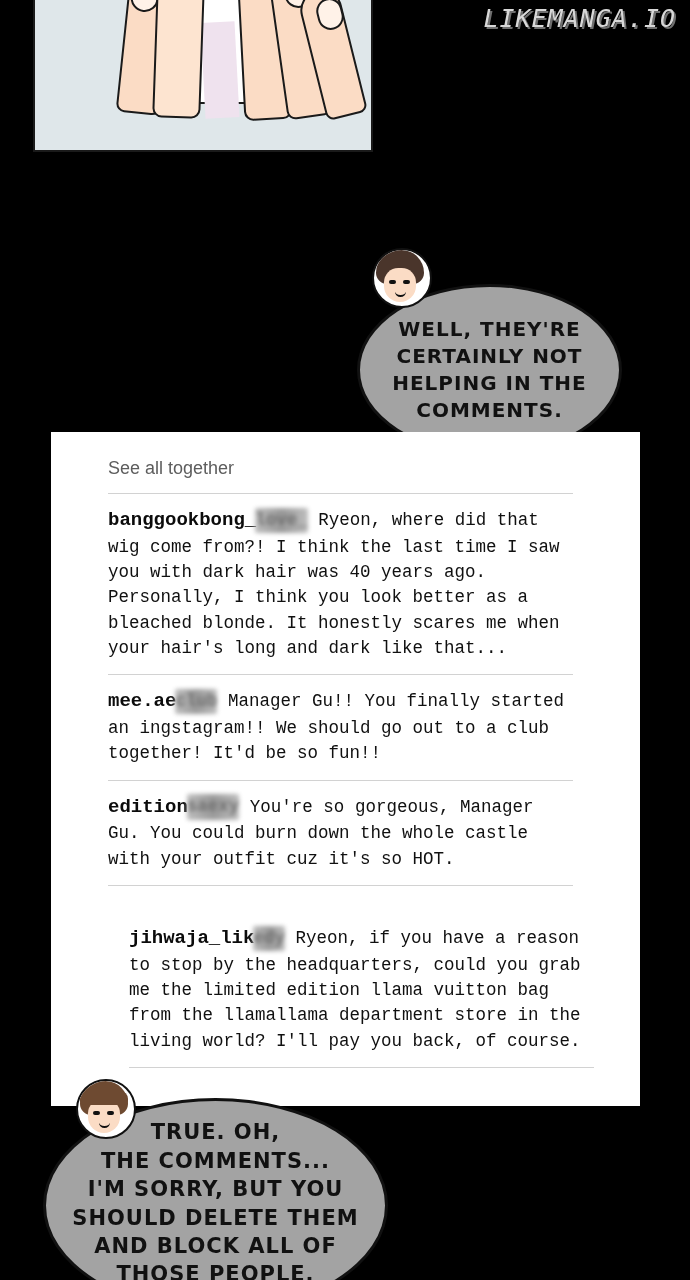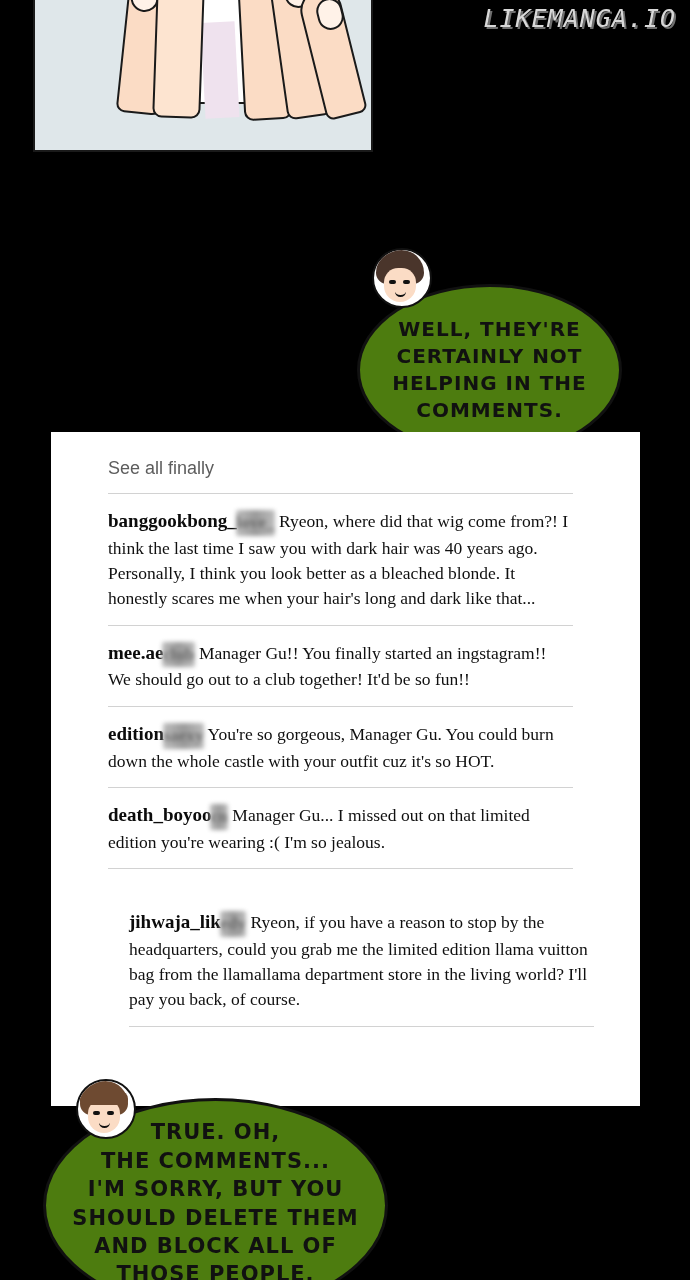--- a/index.html
+++ b/index.html
@@ -77,21 +77,21 @@
     font-style: italic;
     font-size: 25px;
     letter-spacing: 1px;
     color: #d8d8d8;
     text-shadow: 2px 2px 0 #6f6f6f;
   }
 
   
   .bubble {
     position: absolute;
-    background: #4d7c0f;
+    background: #a3a3a3;
     border: 3px solid #111111;
     border-radius: 50%;
     display: flex;
     align-items: center;
     justify-content: center;
     text-align: center;
     box-sizing: border-box;
   }
   .bubble-text {
     font-family: "DejaVu Sans", sans-serif;
@@ -185,21 +185,21 @@
     font-size: 18px;
     color: #5d5d5d;
     padding-bottom: 14px;
     border-bottom: 1px solid #d2d2d2;
     width: 465px;
   }
   .comment {
     padding: 13px 0 13px 0;
     border-bottom: 1px solid #d2d2d2;
     width: 465px;
-    font-family: Liberation Serif, serif;
+    font-family: Liberation Mono, monospace;
     font-size: 17.5px;
     line-height: 1.45;
     color: #101010;
   }
   .comment:last-child { border-bottom: 1px solid #d2d2d2; margin-left: 21px; }
   .uname {
     font-weight: bold;
     font-size: 19px;
     color: #0b0b0b;
   }
@@ -245,41 +245,37 @@
 </div>
 <div class="bubble" id="bubble-1">
   <div class="bubble-text">WELL, THEY'RE
 CERTAINLY NOT
 HELPING IN THE
 COMMENTS.</div>
 </div>
 
 <div class="comments-card">
 
-  <div class="see-all">See all finally</div>
+  <div class="see-all">See all together</div>
 
   <div class="comment">
     <span class="uname">banggookbong_</span><span class="blur">love_</span>
     <span class="ctext">Ryeon, where did that wig come from?! I think the last time I saw you with dark hair was 40 years ago. Personally, I think you look better as a bleached blonde. It honestly scares me when your hair's long and dark like that...</span>
   </div>
 
   <div class="comment">
     <span class="uname">mee.ae</span><span class="blur">club</span>
     <span class="ctext">Manager Gu!! You finally started an ingstagram!! We should go out to a club together! It'd be so fun!!</span>
   </div>
 
   <div class="comment">
     <span class="uname">edition</span><span class="blur">saexy</span>
     <span class="ctext">You're so gorgeous, Manager Gu. You could burn down the whole castle with your outfit cuz it's so HOT.</span>
   </div>
 
-  <div class="comment">
-    <span class="uname">death_boyoo</span><span class="blur">cn</span>
-    <span class="ctext">Manager Gu... I missed out on that limited edition you're wearing :( I'm so jealous.</span>
-  </div>
 
   <div class="spacer-gap"></div>
 
   <div class="comment">
     <span class="uname">jihwaja_lik</span><span class="blur">edy</span>
     <span class="ctext">Ryeon, if you have a reason to stop by the headquarters, could you grab me the limited edition llama vuitton bag from the llamallama department store in the living world? I'll pay you back, of course.</span>
   </div>
 
 </div>
 

